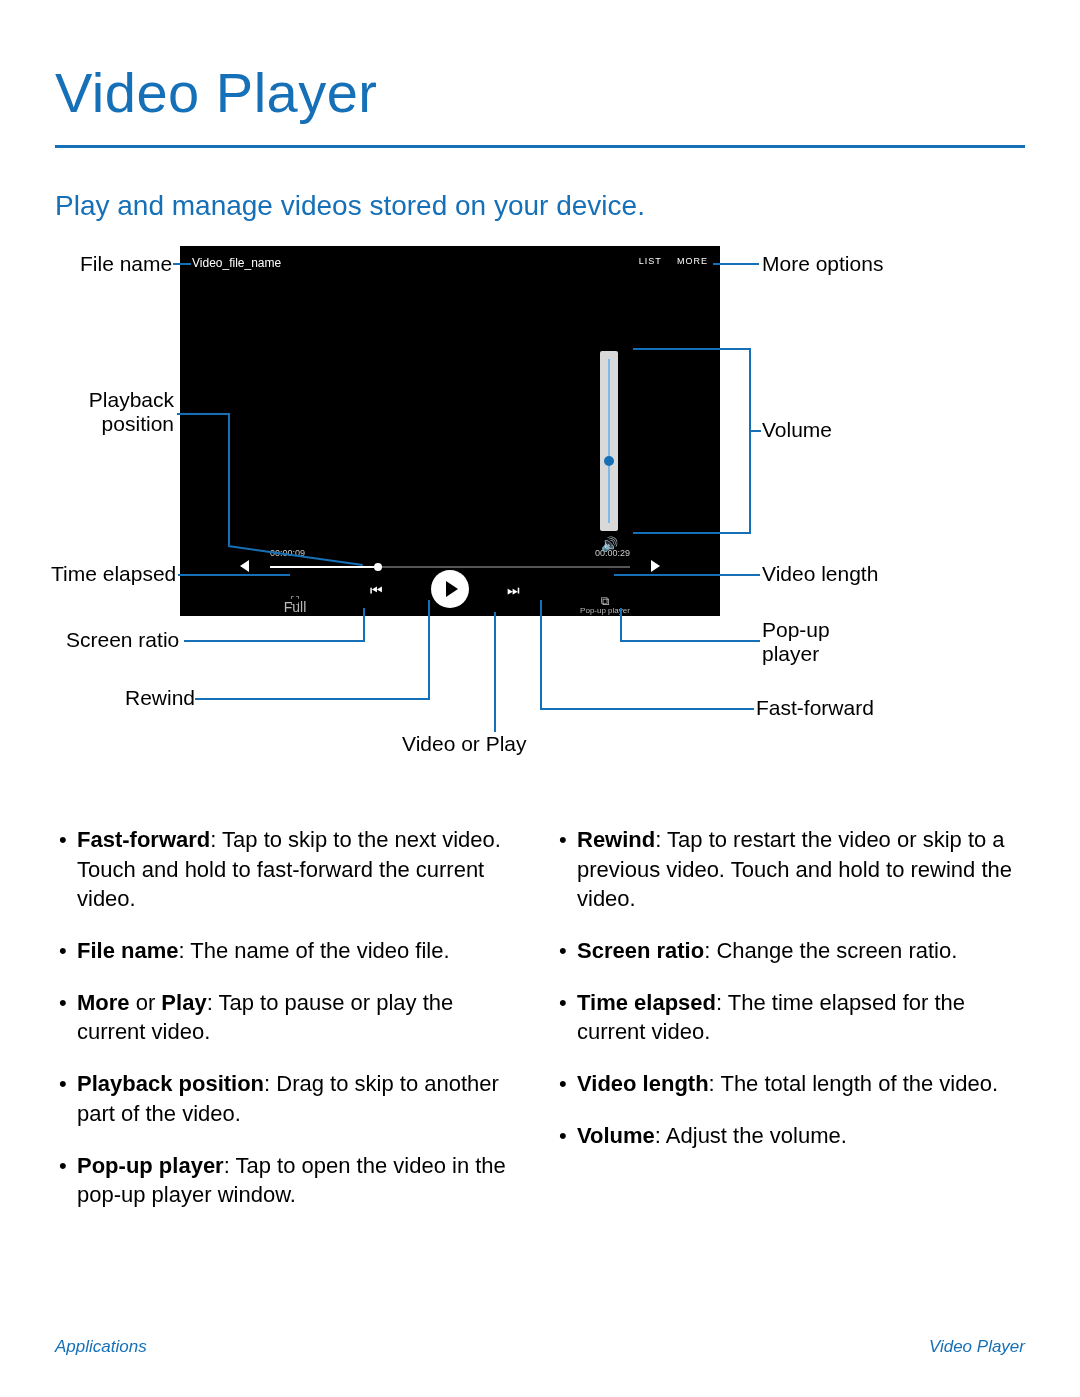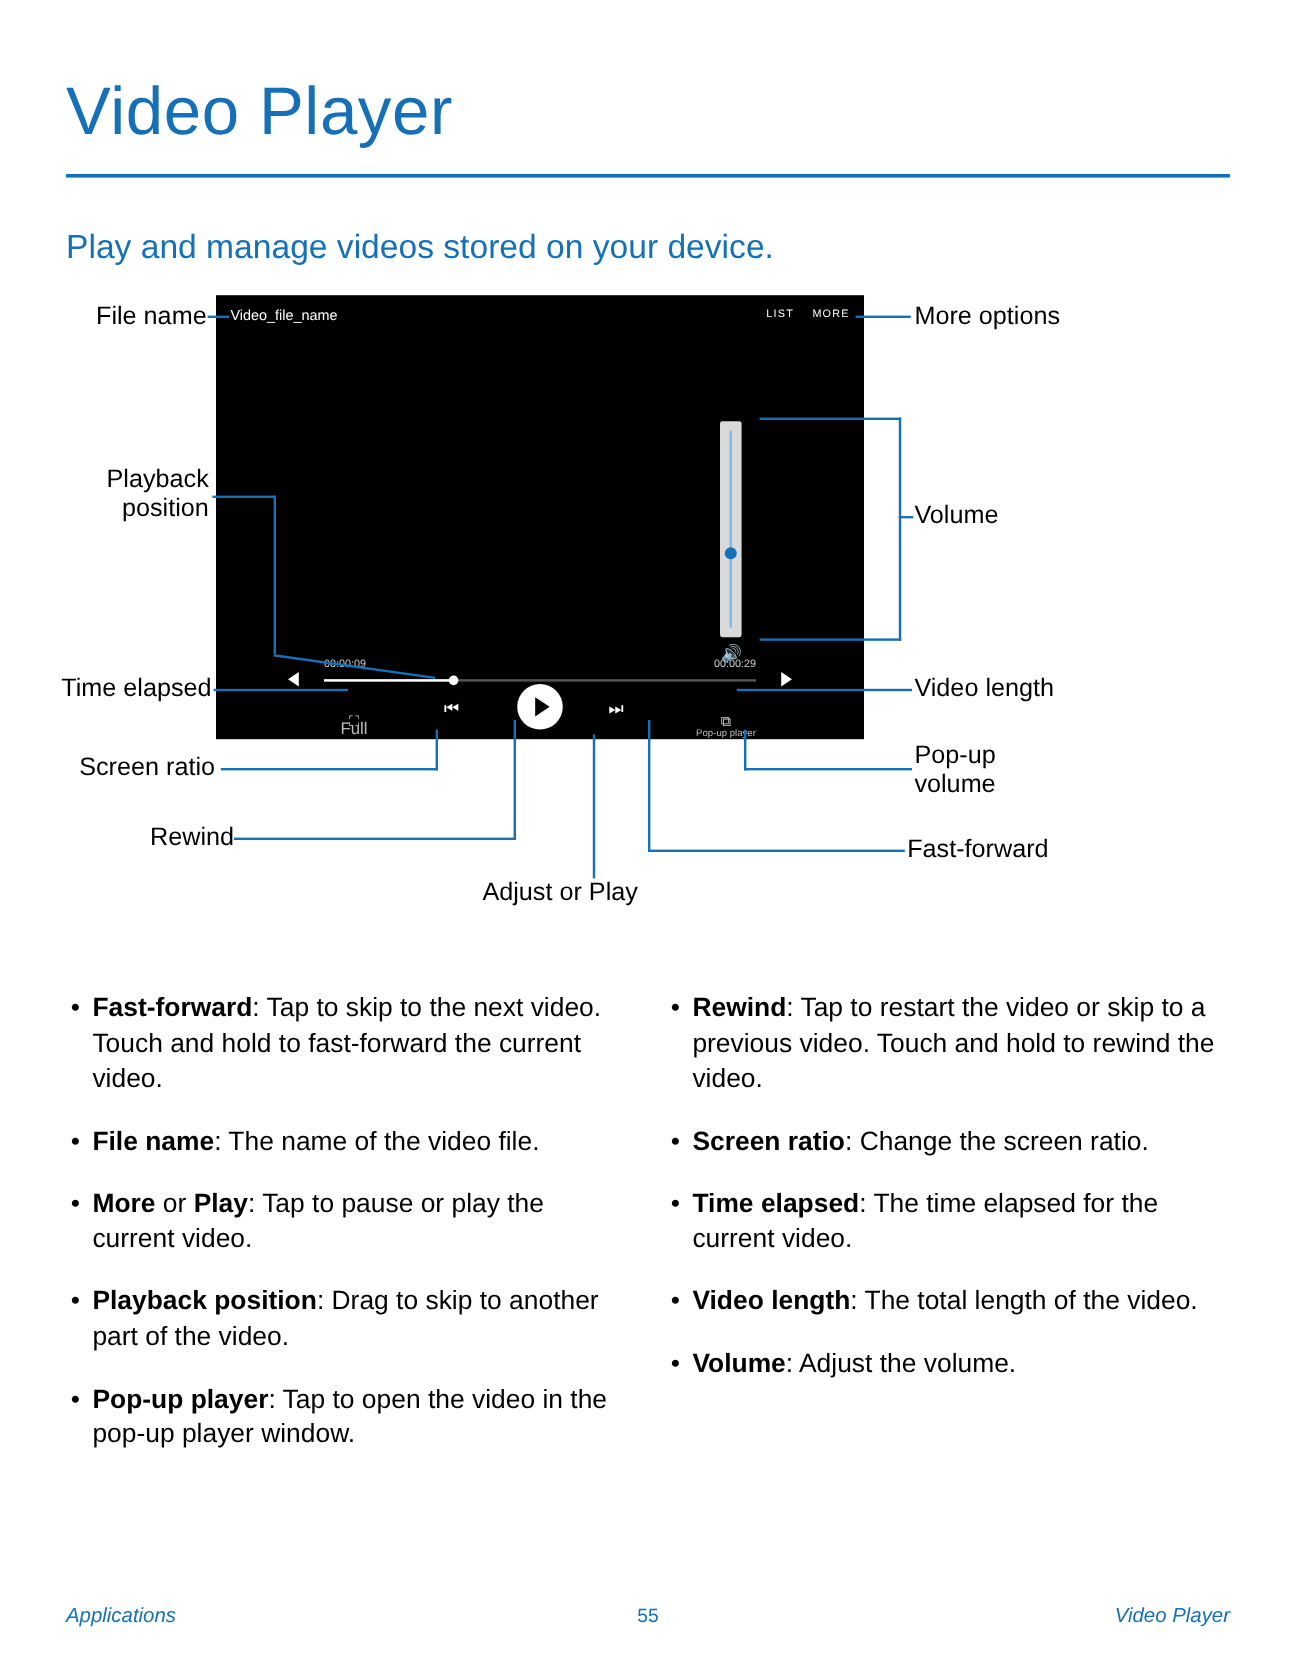--- a/index.html
+++ b/index.html
@@ -93,24 +93,24 @@
 
   <div class="callout-label" style="left:80px; top:252px;">File name</div>
   <div class="callout-label" style="left:762px; top:252px;">More options</div>
   <div class="callout-label" style="left:84px; top:388px; white-space:pre-line; text-align:right; width:90px;">Playback
 position</div>
   <div class="callout-label" style="left:762px; top:418px;">Volume</div>
   <div class="callout-label" style="left:51px; top:562px;">Time elapsed</div>
   <div class="callout-label" style="left:762px; top:562px;">Video length</div>
   <div class="callout-label" style="left:66px; top:628px;">Screen ratio</div>
   <div class="callout-label" style="left:762px; top:618px; white-space:pre-line;">Pop-up
-volume</div>
+player</div>
   <div class="callout-label" style="left:125px; top:686px;">Rewind</div>
   <div class="callout-label" style="left:756px; top:696px;">Fast-forward</div>
-  <div class="callout-label" style="left:402px; top:732px;">Adjust or Play</div>
+  <div class="callout-label" style="left:402px; top:732px;">Video or Play</div>
 
   <div class="blue-line" style="left:173px; top:263px; width:18px; height:2px;"></div>
 
   <div class="blue-line" style="left:713px; top:263px; width:46px; height:2px;"></div>
 
   <div class="blue-line" style="left:177px; top:413px; width:53px; height:2px;"></div>
   <div class="blue-line" style="left:228px; top:413px; width:2px; height:132px;"></div>
 
   <div class="blue-line" style="left:228px; top:545px; width:136px; height:2px; transform-origin:left center; transform:rotate(8deg);"></div>
 
@@ -152,15 +152,14 @@
           <li><b>Rewind</b>: Tap to restart the video or skip to a previous video. Touch and hold to rewind the video.</li>
           <li><b>Screen ratio</b>: Change the screen ratio.</li>
           <li><b>Time elapsed</b>: The time elapsed for the current video.</li>
           <li><b>Video length</b>: The total length of the video.</li>
           <li><b>Volume</b>: Adjust the volume.</li>
         </ul>
     </div>
   </div>
 
   <div class="footer-left">Applications</div>
-  <div class="footer-center">55</div>
   <div class="footer-right">Video Player</div>
 </div>
 
 </body></html>

